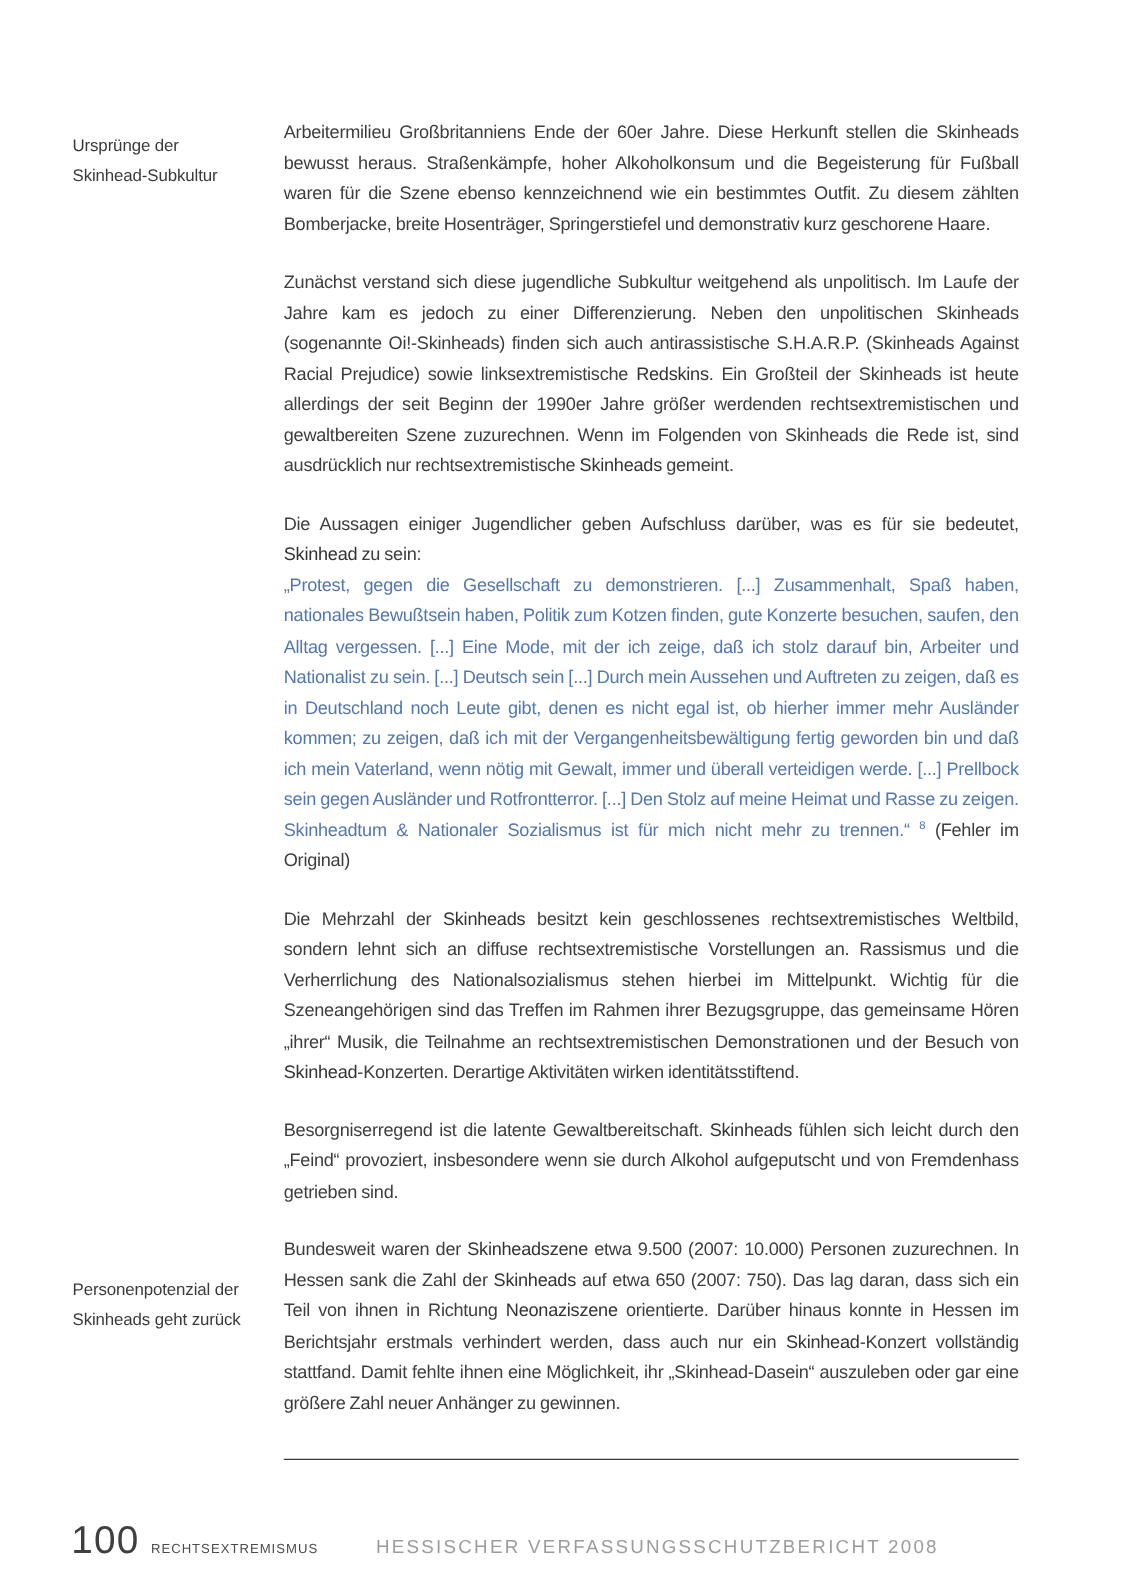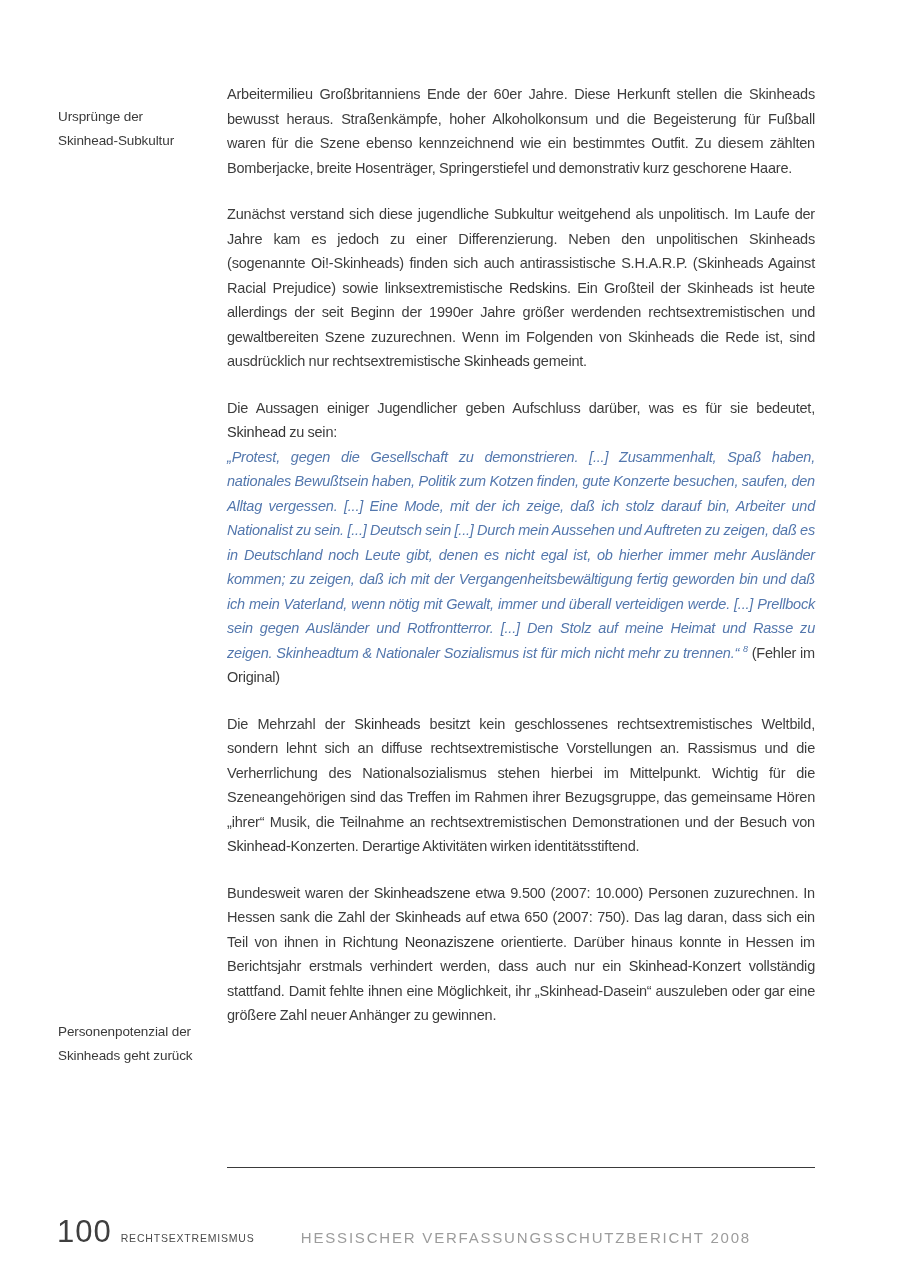--- a/index.html
+++ b/index.html
@@ -2,30 +2,30 @@
 <html lang="de"><head>
 <meta charset="utf-8">
 <style>
   html,body{margin:0;padding:0;}
   body{background:#ffffff;font-family:"Liberation Sans", sans-serif;}
   .page{position:relative;width:900px;height:1272px;background:#ffffff;overflow:hidden;}
 
   
   .main-col{position:absolute;left:227px;top:78px;width:588px;}
   .para{
-    margin:4px 0 22px 0;
+    margin:16px 0 22px 0;
     font-size:14.5px;
     line-height:24.5px;
     letter-spacing:-0.2px;
     word-spacing:-0.5px;
     color:#3d3d3d;
     text-align:justify;
   }
   .para .bold{font-weight:normal;color:#333333;}
-  .para .quote{color:#5377ad;font-style:italic;}
+  .para .quote{color:#5377ad;}
   .para .sup{font-size:9px;vertical-align:super;line-height:0;}
 
   
   .margin-note{
     position:absolute;left:58px;width:160px;
     font-size:13.5px;line-height:24px;color:#3a3a3a;
     letter-spacing:-0.1px;
   }
   .note-1{top:105px;}
   .note-2{top:1020px;}
@@ -56,20 +56,21 @@
   <div class="margin-note note-2">
     <div>Personenpotenzial der</div>
     <div>Skinheads geht zurück</div>
   </div>
 
   <div class="main-col">
       <p class="para"><span>Arbeitermilieu Großbritanniens Ende der 60er Jahre. Diese Herkunft stellen die Skinheads bewusst heraus. Straßenkämpfe, hoher Alkoholkonsum und die Begeisterung für Fußball waren für die Szene ebenso kennzeichnend wie ein bestimmtes Outfit. Zu diesem zählten Bomberjacke, breite Hosenträger, Springerstiefel und demonstrativ kurz geschorene Haare.</span></p>
       <p class="para"><span>Zunächst verstand sich diese jugendliche Subkultur weitgehend als unpolitisch. Im Laufe der Jahre kam es jedoch zu einer Differenzierung. Neben den unpolitischen Skinheads (sogenannte Oi!-Skinheads) finden sich auch antirassistische S.H.A.R.P. (Skinheads Against Racial Prejudice) sowie linksextremistische </span><span class="bold">Redskins</span><span>. Ein Großteil der Skinheads ist heute allerdings der seit Beginn der 1990er Jahre größer werdenden rechtsextremistischen und gewaltbereiten Szene zuzurechnen. Wenn im Folgenden von Skinheads die Rede ist, sind ausdrücklich nur rechtsextremistische </span><span class="bold">Skinheads</span><span> gemeint.</span></p>
       <p class="para"><span>Die Aussagen einiger Jugendlicher geben Aufschluss darüber, was es für sie bedeutet, </span><span class="bold">Skinhead</span><span> zu sein:</span><br><span class="quote">„Protest, gegen die Gesellschaft zu demonstrieren. [...] Zusammenhalt, Spaß haben, nationales Bewußtsein haben, Politik zum Kotzen finden, gute Konzerte besuchen, saufen, den Alltag vergessen. [...] Eine Mode, mit der ich zeige, daß ich stolz darauf bin, Arbeiter und Nationalist zu sein. [...] Deutsch sein [...] Durch mein Aussehen und Auftreten zu zeigen, daß es in Deutschland noch Leute gibt, denen es nicht egal ist, ob hierher immer mehr Ausländer kommen; zu zeigen, daß ich mit der Vergangenheitsbewältigung fertig geworden bin und daß ich mein Vaterland, wenn nötig mit Gewalt, immer und überall verteidigen werde. [...] Prellbock sein gegen Ausländer und Rotfrontterror. [...] Den Stolz auf meine Heimat und Rasse zu zeigen. Skinheadtum &amp; Nationaler Sozialismus ist für mich nicht mehr zu trennen.“ </span><span class="quote sup">8</span><span> (Fehler im Original)</span></p>
       <p class="para"><span>Die Mehrzahl der </span><span class="bold">Skinheads</span><span> besitzt kein geschlossenes rechtsextremistisches Weltbild, sondern lehnt sich an diffuse rechtsextremistische Vorstellungen an. Rassismus und die Verherrlichung des Nationalsozialismus stehen hierbei im Mittelpunkt. Wichtig für die Szeneangehörigen sind das Treffen im Rahmen ihrer Bezugsgruppe, das gemeinsame Hören „ihrer“ Musik, die Teilnahme an rechtsextremistischen Demonstrationen und der Besuch von </span><span class="bold">Skinhead</span><span>-Konzerten. Derartige Aktivitäten wirken identitätsstiftend.</span></p>
+      <p class="para"><span>Besorgniserregend ist die latente Gewaltbereitschaft. </span><span class="bold">Skinheads</span><span> fühlen sich leicht durch den „Feind“ provoziert, insbesondere wenn sie durch Alkohol aufgeputscht und von Fremdenhass getrieben sind.</span></p>
       <p class="para"><span>Bundesweit waren der </span><span class="bold">Skinheadszene</span><span> etwa 9.500 (2007: 10.000) Personen zuzurechnen. In Hessen sank die Zahl der </span><span class="bold">Skinheads</span><span> auf etwa 650 (2007: 750). Das lag daran, dass sich ein Teil von ihnen in Richtung </span><span class="bold">Neonaziszene</span><span> orientierte. Darüber hinaus konnte in Hessen im Berichtsjahr erstmals verhindert werden, dass auch nur ein </span><span class="bold">Skinhead</span><span>-Konzert vollständig stattfand. Damit fehlte ihnen eine Möglichkeit, ihr „Skinhead-Dasein“ auszuleben oder gar eine größere Zahl neuer Anhänger zu gewinnen.</span></p>
     </div>
 
   <div class="footnote-rule"></div>
 
   <div class="footer">
     <div class="footer-left">
       <span class="page-number">100</span>
       <span class="section-label">RECHTSEXTREMISMUS</span>
     </div>

